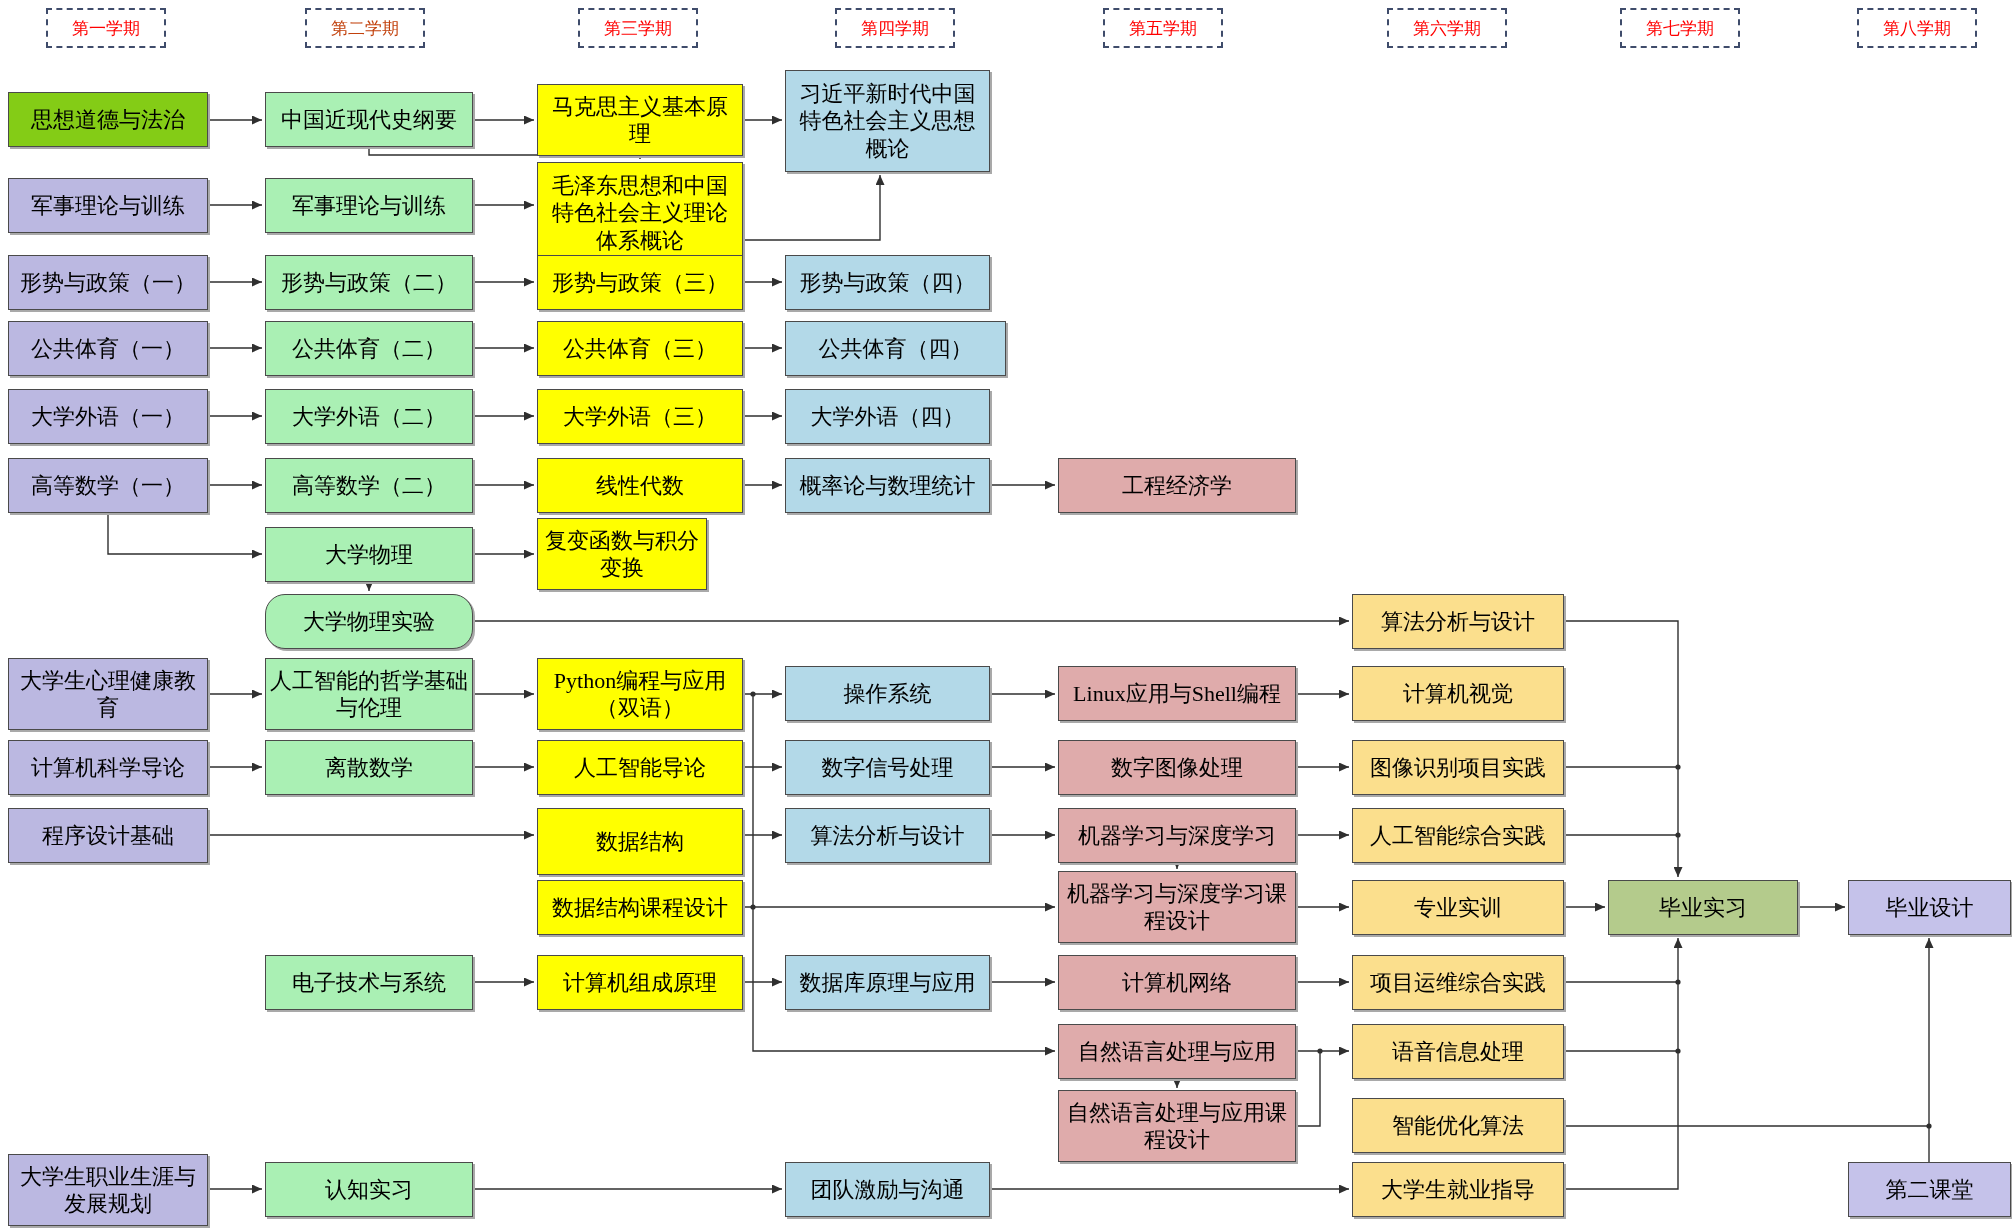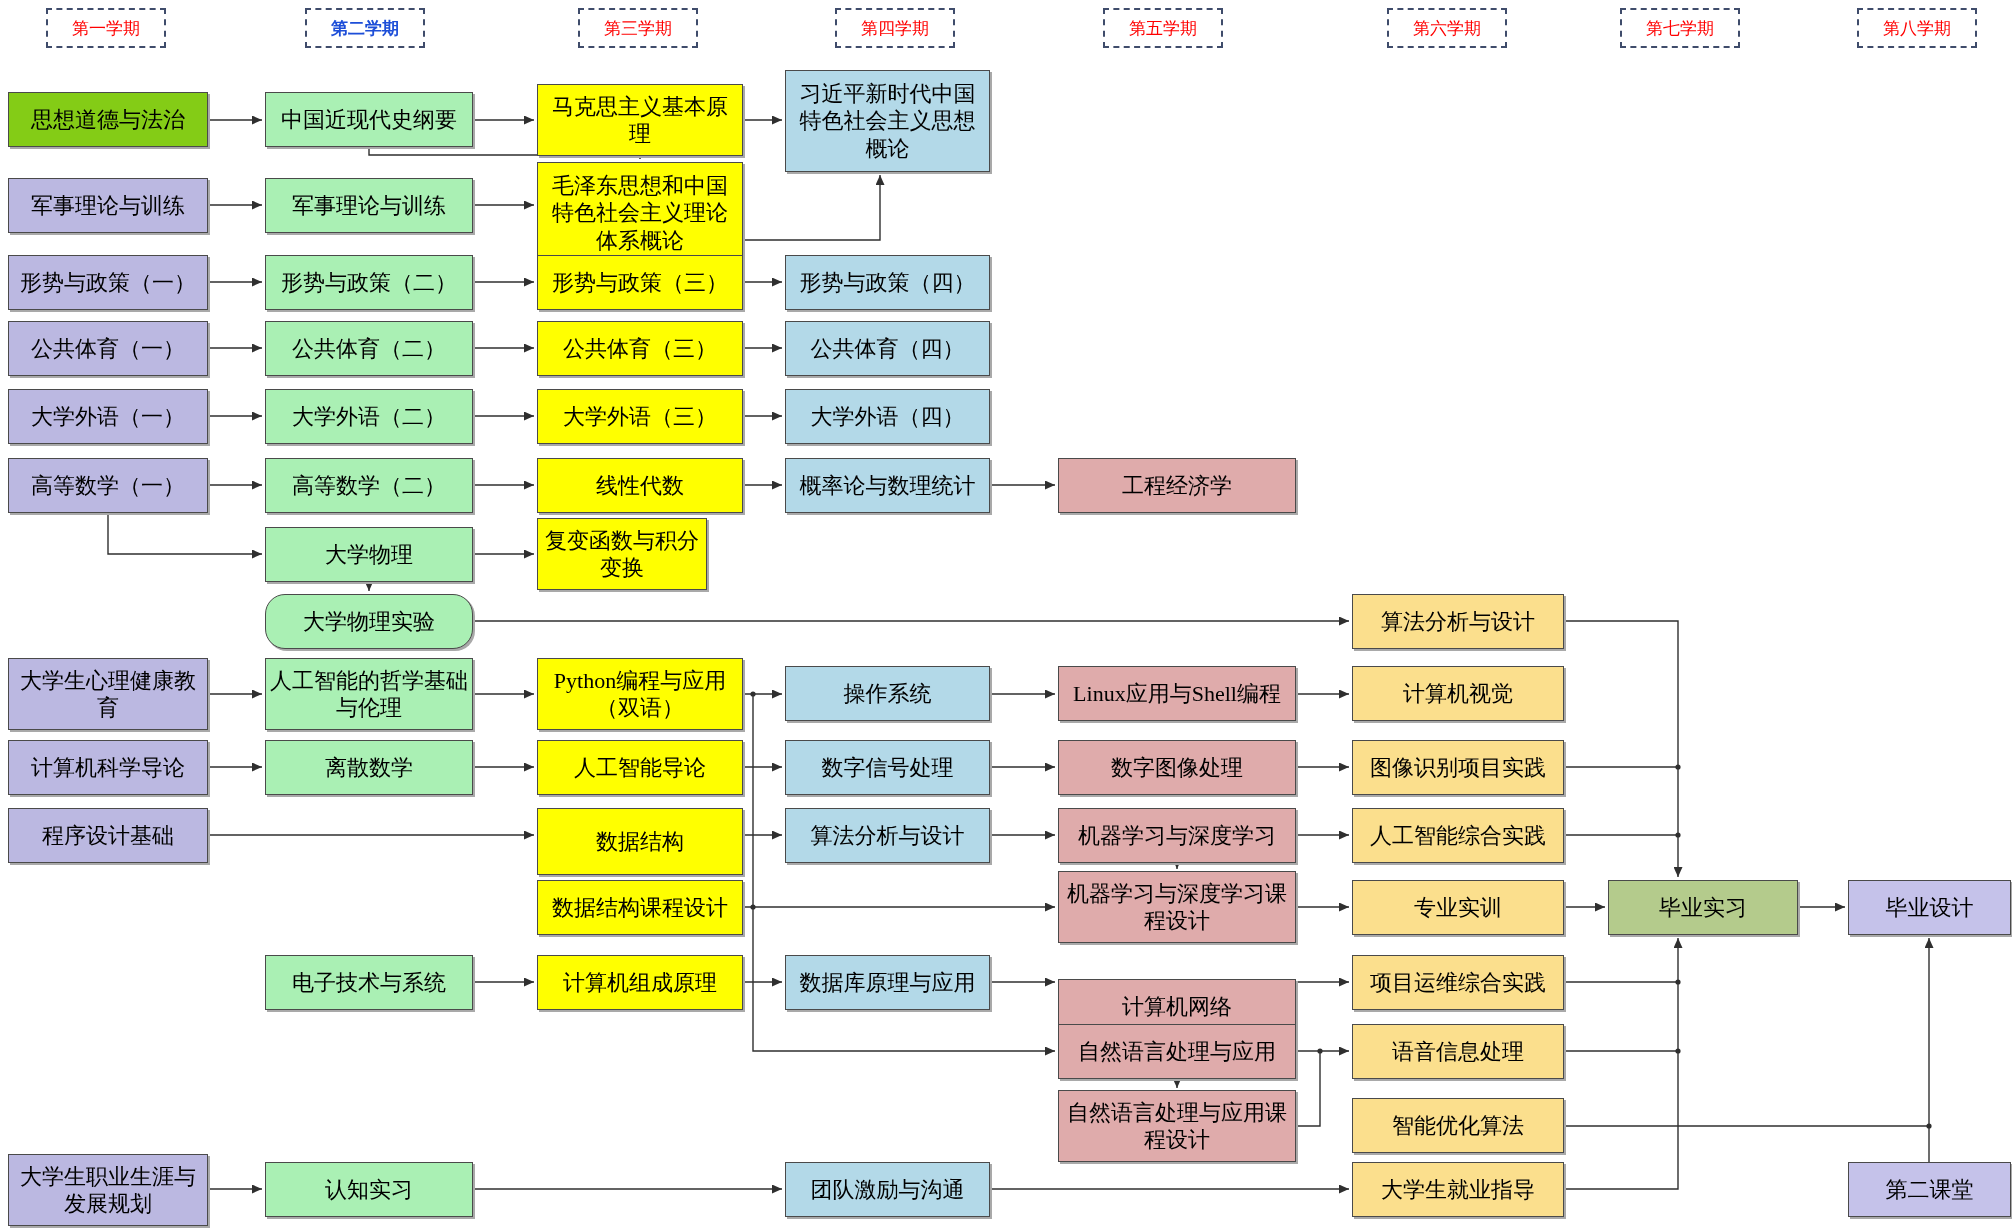--- a/index.html
+++ b/index.html
@@ -91,21 +91,21 @@
       <circle cx="1678" cy="767" r="2.6" fill="#2f2f2f"></circle>
       <circle cx="1678" cy="835" r="2.6" fill="#2f2f2f"></circle>
       <circle cx="1678" cy="982" r="2.6" fill="#2f2f2f"></circle>
       <circle cx="1678" cy="1051" r="2.6" fill="#2f2f2f"></circle>
       <circle cx="1320" cy="1051" r="2.6" fill="#2f2f2f"></circle>
       <circle cx="1929" cy="1126" r="2.6" fill="#2f2f2f"></circle>
     </svg>
 <div class="hdr" style="left: 46px; top: 8px; width: 120px; height: 40px; color: rgb(255, 0, 0); border-color: rgb(63, 76, 107);">
       <span>第一学期</span>
     </div>
-    <div class="hdr" style="left: 305px; top: 8px; width: 120px; height: 40px; color: #1d4ed8; border-color: rgb(63, 76, 107); font-weight: bold;">
+    <div class="hdr" style="left: 305px; top: 8px; width: 120px; height: 40px; color: #c2410c; border-color: rgb(63, 76, 107);">
       <span>第二学期</span>
     </div>
     <div class="hdr" style="left: 578px; top: 8px; width: 120px; height: 40px; color: rgb(255, 0, 0); border-color: rgb(63, 76, 107);">
       <span>第三学期</span>
     </div>
     <div class="hdr" style="left: 835px; top: 8px; width: 120px; height: 40px; color: rgb(255, 0, 0); border-color: rgb(63, 76, 107);">
       <span>第四学期</span>
     </div>
     <div class="hdr" style="left: 1103px; top: 8px; width: 120px; height: 40px; color: rgb(255, 0, 0); border-color: rgb(63, 76, 107);">
       <span>第五学期</span>
@@ -154,21 +154,21 @@
     </div>
     <div class="node" style="left: 8px; top: 321px; width: 200px; height: 55px; background: rgb(187, 184, 225); border-color: rgb(74, 74, 74);">
       <span>公共体育（一）</span>
     </div>
     <div class="node" style="left: 265px; top: 321px; width: 208px; height: 55px; background: rgb(170, 240, 180); border-color: rgb(74, 74, 74);">
       <span>公共体育（二）</span>
     </div>
     <div class="node" style="left: 537px; top: 321px; width: 206px; height: 55px; background: rgb(255, 255, 0); border-color: rgb(74, 74, 74);">
       <span>公共体育（三）</span>
     </div>
-    <div class="node" style="left: 785px; top: 321px; width: 205px; height: 55px; background: rgb(179, 217, 232); border-color: rgb(74, 74, 74);">
+    <div class="node" style="left: 785px; top: 321px; width: 221px; height: 55px; background: rgb(179, 217, 232); border-color: rgb(74, 74, 74);">
       <span>公共体育（四）</span>
     </div>
     <div class="node" style="left: 8px; top: 389px; width: 200px; height: 55px; background: rgb(187, 184, 225); border-color: rgb(74, 74, 74);">
       <span>大学外语（一）</span>
     </div>
     <div class="node" style="left: 265px; top: 389px; width: 208px; height: 55px; background: rgb(170, 240, 180); border-color: rgb(74, 74, 74);">
       <span>大学外语（二）</span>
     </div>
     <div class="node" style="left: 537px; top: 389px; width: 206px; height: 55px; background: rgb(255, 255, 0); border-color: rgb(74, 74, 74);">
       <span>大学外语（三）</span>
@@ -271,21 +271,21 @@
     </div>
     <div class="node" style="left: 265px; top: 955px; width: 208px; height: 55px; background: rgb(170, 240, 180); border-color: rgb(74, 74, 74);">
       <span>电子技术与系统</span>
     </div>
     <div class="node" style="left: 537px; top: 955px; width: 206px; height: 55px; background: rgb(255, 255, 0); border-color: rgb(74, 74, 74);">
       <span>计算机组成原理</span>
     </div>
     <div class="node" style="left: 785px; top: 955px; width: 205px; height: 55px; background: rgb(179, 217, 232); border-color: rgb(74, 74, 74);">
       <span>数据库原理与应用</span>
     </div>
-    <div class="node" style="left: 1058px; top: 955px; width: 238px; height: 55px; background: rgb(223, 171, 171); border-color: rgb(74, 74, 74); margin-top: 24px;">
+    <div class="node" style="left: 1058px; top: 955px; width: 238px; height: 55px; background: rgb(223, 171, 171); border-color: rgb(74, 74, 74);">
       <span>计算机网络</span>
     </div>
     <div class="node" style="left: 1352px; top: 955px; width: 212px; height: 55px; background: rgb(251, 223, 141); border-color: rgb(74, 74, 74);">
       <span>项目运维综合实践</span>
     </div>
     <div class="node" style="left: 1058px; top: 1024px; width: 238px; height: 55px; background: rgb(223, 171, 171); border-color: rgb(74, 74, 74);">
       <span>自然语言处理与应用</span>
     </div>
     <div class="node" style="left: 1352px; top: 1024px; width: 212px; height: 55px; background: rgb(251, 223, 141); border-color: rgb(74, 74, 74);">
       <span>语音信息处理</span>

